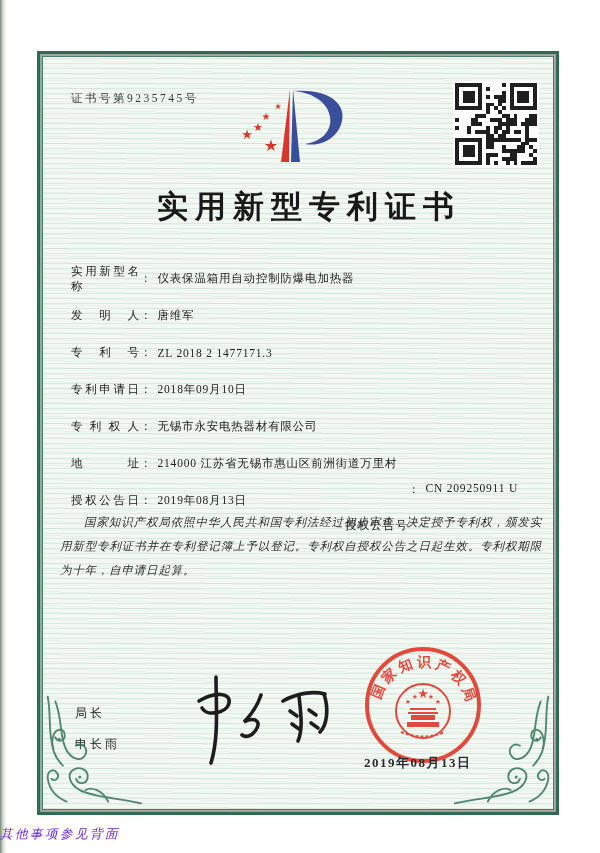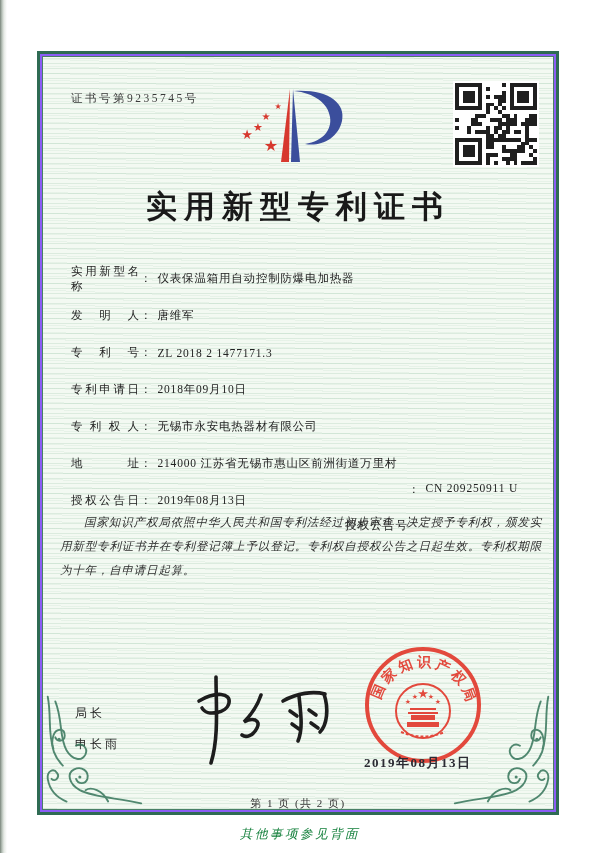--- a/index.html
+++ b/index.html
@@ -8,41 +8,41 @@
     font-family:"Liberation Serif","DejaVu Serif",serif;
     overflow:hidden;
   }
   .scan-edge-left{
     position:absolute;left:0;top:0;bottom:0;width:7px;
     background:linear-gradient(90deg,#79857b 0px,#b9c3ba 2px,#e6eae5 4px,#ffffff 7px);
   }
   
   .frame{
     position:absolute;left:37px;top:51px;width:522px;height:764px;
-    border:3px solid #2e6b53;box-sizing:border-box;background:#8b5cf6;
+    border:3px solid #2e6b53;box-sizing:border-box;background:#a3a3a3;
   }
   .frame-inner{
     position:absolute;inset:2px;border:1px solid #4a8066;
     background-color:#f3f9f2;
     background-image:
       repeating-linear-gradient(0deg, rgba(122,180,142,0.20) 0px, rgba(122,180,142,0.20) 1px, rgba(255,255,255,0) 1px, rgba(255,255,255,0) 5px),
       repeating-linear-gradient(2deg, rgba(122,180,142,0.10) 0px, rgba(122,180,142,0.10) 1px, rgba(255,255,255,0) 1px, rgba(255,255,255,0) 7px);
     overflow:hidden;
   }
   
   .cert-no{
     position:absolute;left:28px;top:34px;font-size:11.5px;letter-spacing:2.5px;color:#3a3a3a;
   }
   .logo{position:absolute;left:185px;top:24px;width:160px;height:96px;}
   .logo svg{display:block;}
   .qr{position:absolute;left:410px;top:24px;width:86px;height:86px;background:#ffffff;padding:2px;box-sizing:border-box;}
   .qr svg{display:block;width:100%;height:100%;shape-rendering:crispEdges;}
   
   .title{
-    position:absolute;left:0;top:129px;width:100%;text-align:center;
+    position:absolute;left:11px;top:129px;width:100%;text-align:center;
     font-size:31px;font-weight:700;letter-spacing:7px;color:#191919;
   }
   
   .fields{position:absolute;left:28px;top:203px;width:462px;color:#232323;}
   .frow{height:37px;display:flex;align-items:center;position:relative;font-size:11.5px;}
   .flabel{display:inline-block;width:68px;text-align:justify;text-align-last:justify;letter-spacing:0;}
   .fcolon{display:inline-block;margin:0 6px 0 1px;}
   .fvalue{letter-spacing:0.8px;white-space:nowrap;}
   .fpair2{position:absolute;left:274px;top:0;display:flex;}
   .fpair2 .flabel{width:62px;margin-top:36px;}
@@ -60,22 +60,22 @@
     position:absolute;left:321px;top:697px;font-size:13px;letter-spacing:1.5px;
     color:#2b2b33;font-weight:600;
   }
   
   .ornament{position:absolute;bottom:-1px;width:104px;height:118px;color:#35755a;}
   .ornament.right{right:-1px;}
   .ornament.left{left:-1px;transform:scaleX(-1);}
   
   .page-info{position:absolute;left:0;top:739px;width:100%;text-align:center;font-size:11px;letter-spacing:1.5px;color:#333;}
   .back-note{
-    position:absolute;left:0;top:826px;width:600px;text-align:center;
-    font-size:12.5px;font-style:italic;letter-spacing:2.5px;color:#15803d;
+    position:absolute;left:0;top:826px;width:600px;
+    font-size:12.5px;font-style:italic;letter-spacing:2.5px;color:#6d28d9;
   }
 </style>
 </head>
 <body>
 
 <div class="scan-edge-left"></div>
 
 <div class="frame">
   <div class="frame-inner">
 
@@ -348,17 +348,16 @@
         <path d="M96 10 C88 30 92 48 84 62 C78 72 68 74 64 66 C61 59 68 53 74 57"></path>
         <path d="M40 116 C46 104 58 100 64 104"></path>
         <path d="M88 78 C96 70 102 58 98 46 C95 38 86 38 86 46 C86 52 94 54 96 48"></path>
         <path d="M84 116 C94 112 102 104 104 92 C105 84 98 80 94 86 C91 90 96 96 100 92"></path>
         <path d="M104 5 C100 25 104 45 98 60"></path>
         <circle cx="70" cy="90" r="1.6" fill="currentColor" stroke="none"></circle>
         <circle cx="92" cy="50" r="1.6" fill="currentColor" stroke="none"></circle>
       </svg>
     </div>
 
-    <div class="page-info">第 1 页 (共 2 页)</div>
   </div>
 </div>
 
 <div class="back-note">其他事项参见背面</div>
 
 </body></html>

